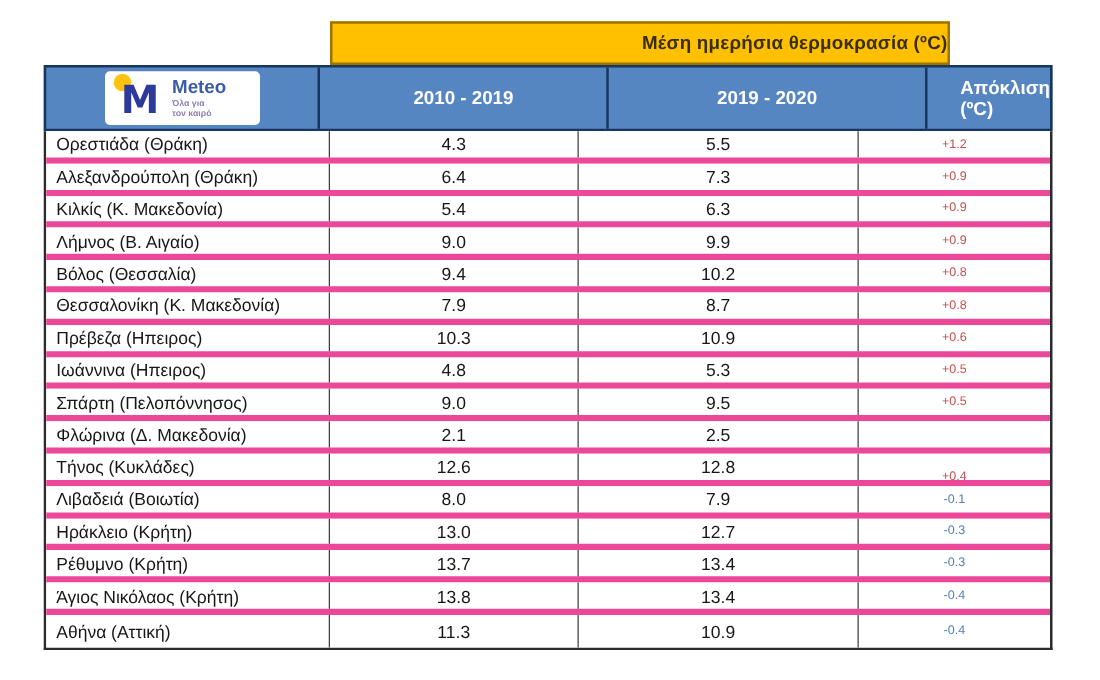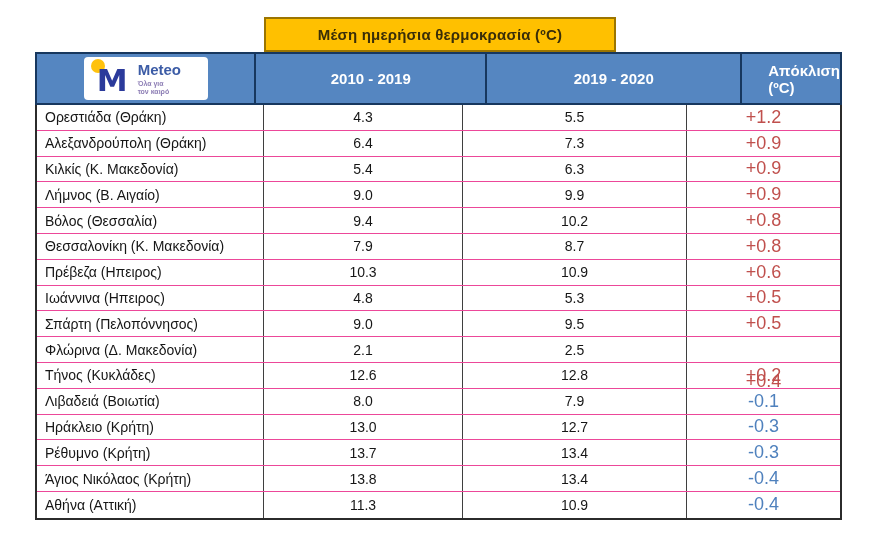--- a/index.html
+++ b/index.html
@@ -1,23 +1,23 @@
 <!DOCTYPE html>
 <html><head>
 <meta charset="utf-8">
 <style>
   * { margin:0; padding:0; box-sizing:border-box; }
   html,body { width:880px; height:544px; background:#ffffff; overflow:hidden;
               font-family:"Liberation Sans", sans-serif; }
   .stage { position:relative; width:880px; height:544px; background:#ffffff; }
 
   
-  .banner { position:absolute; left:264px; top:17px; width:352px; height:35px;
+  .banner { position:absolute; left:264px; top:17px; width:496px; height:35px;
             background:#FFC000; border:2px solid #9C7500;
-            display:flex; align-items:center; justify-content:center;
+            display:flex; align-items:center; justify-content:flex-end;
             font-weight:bold; font-size:15px; color:#3A2E08; letter-spacing:0.2px; }
 
   
   .grid { position:absolute; left:35px; top:52px; width:807px; }
 
   
   .header-row { display:flex; height:53px; background:#5586C1;
                 border:2px solid #17375E; }
   .hcell { display:flex; align-items:center; justify-content:center;
            color:#ffffff; font-weight:bold; font-size:15px;
@@ -35,28 +35,28 @@
   .logo-sun { position:absolute; left:2px; top:0px; width:14px; height:14px;
               border-radius:50%; background:#FFC20E; }
   .logo-m { position:absolute; left:8px; top:3px; font-size:31px; font-weight:bold;
             color:#2B3A9B; line-height:36px; font-family:"DejaVu Sans", sans-serif; }
   .logo-text { display:flex; flex-direction:column; justify-content:center; margin-left:1px; }
   .logo-name { font-size:15px; color:#3C5CA6; line-height:16px; }
   .logo-tagline { font-size:7px; color:#8D7EB5; line-height:8px; margin-top:2px; }
 
   
   .tbody { border:2px solid #2b2b2b; border-top:none; background:#ffffff; }
-  .row { display:flex; height:25.8px; border-bottom:1px solid #ec4899; background:#ffffff; }
+  .row { display:flex; height:25.8px; border-bottom:5px solid #ec4899; background:#ffffff; }
   .row:last-child { border-bottom:none; }
   .cell { display:flex; align-items:center; font-size:14px; color:#161616;
           border-right:1px solid #3f3f3f; }
   .cell.loc { width:227px; padding-left:8px; }
   .cell.v1  { width:199px; justify-content:center; }
   .cell.v2  { width:224px; justify-content:center; }
-  .cell.dev { flex:1; justify-content:center; border-right:none; font-size:18px; }
+  .cell.dev { flex:1; justify-content:center; border-right:none; font-size:10px; }
 </style>
 </head>
 <body>
 
 <div class="stage">
 
   <div class="banner">
     <span>Μέση ημερήσια θερμοκρασία (ºC)</span>
   </div>
 
@@ -141,21 +141,20 @@
         <div class="row">
           <div class="cell loc">Φλώρινα (Δ. Μακεδονία)</div>
           <div class="cell v1">2.1</div>
           <div class="cell v2">2.5</div>
           <div class="cell dev" style="color: rgb(192, 80, 77); margin-top: 44px;">+0.4</div>
         </div>
         <div class="row">
           <div class="cell loc">Τήνος (Κυκλάδες)</div>
           <div class="cell v1">12.6</div>
           <div class="cell v2">12.8</div>
-          <div class="cell dev" style="color: rgb(192, 80, 77);">+0.2</div>
         </div>
         <div class="row">
           <div class="cell loc">Λιβαδειά (Βοιωτία)</div>
           <div class="cell v1">8.0</div>
           <div class="cell v2">7.9</div>
           <div class="cell dev" style="color: rgb(79, 129, 189);">-0.1</div>
         </div>
         <div class="row">
           <div class="cell loc">Ηράκλειο (Κρήτη)</div>
           <div class="cell v1">13.0</div>

